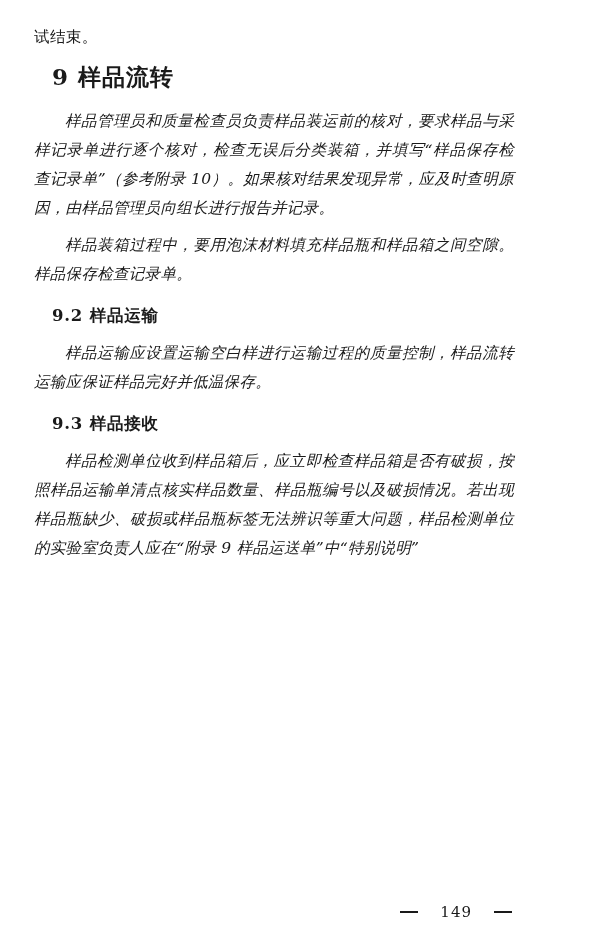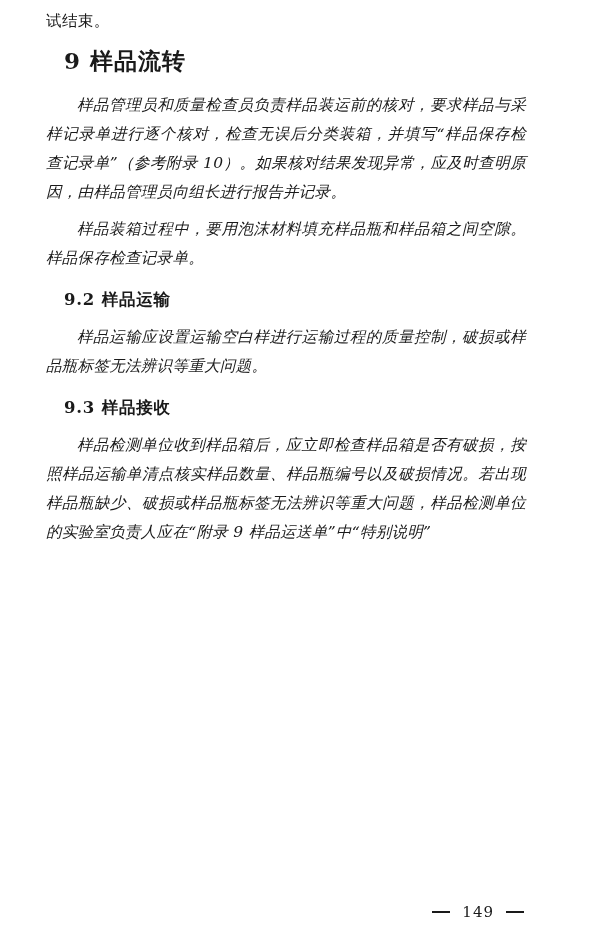--- a/index.html
+++ b/index.html
@@ -14,22 +14,21 @@
     position: relative;
     font-family: "DejaVu Serif", "Liberation Serif", serif;
     color: #1a1a1a;
     overflow: hidden;
   }
   .page {
     position: relative;
     width: 552px;
     height: 939px;
     box-sizing: border-box;
-    padding: 8px 38px 0 34px;
-    margin-left: 12px;
+    padding: 24px 38px 0 34px;
   }
   .continued-line {
     font-size: 15.5px;
     line-height: 26px;
     letter-spacing: 0.4px;
     margin: 0 0 12px 0;
   }
   h2.section-title {
     font-size: 23px;
     font-weight: bold;
@@ -59,21 +58,21 @@
   }
   .footer {
     position: absolute;
     right: 40px;
     bottom: 18px;
     font-size: 15px;
     letter-spacing: 1px;
     color: #1a1a1a;
     display: flex;
     align-items: center;
-    gap: 12px;
+    gap: 22px;
   }
   .footer .dash {
     display: inline-block;
     width: 18px;
     height: 1.5px;
     background: #1a1a1a;
   }
   .footer .pageno {
     font-family: "DejaVu Serif", "Liberation Serif", serif;
   }
@@ -84,21 +83,21 @@
 <div class="page">
 
   <p class="continued-line">试结束。</p>
 
   <h2 class="section-title">9  样品流转</h2>
 
   <p class="body-text">样品管理员和质量检查员负责样品装运前的核对，要求样品与采样记录单进行逐个核对，检查无误后分类装箱，并填写“样品保存检查记录单”（参考附录 10）。如果核对结果发现异常，应及时查明原因，由样品管理员向组长进行报告并记录。</p>
   <p class="body-text tight">样品装箱过程中，要用泡沫材料填充样品瓶和样品箱之间空隙。样品保存检查记录单。</p>
 
   <h3 class="sub-title">9.2  样品运输</h3>
-  <p class="body-text tight">样品运输应设置运输空白样进行运输过程的质量控制，破损或样品瓶标签无法辨识等重大问题。</p>
+  <p class="body-text tight">样品运输应设置运输空白样进行运输过程的质量控制，样品流转运输应保证样品完好并低温保存。</p>
 
   <h3 class="sub-title">9.3  样品接收</h3>
   <p class="body-text">样品检测单位收到样品箱后，应立即检查样品箱是否有破损，按照样品运输单清点核实样品数量、样品瓶编号以及破损情况。若出现样品瓶缺少、破损或样品瓶标签无法辨识等重大问题，样品检测单位的实验室负责人应在“附录 9 样品运送单”中“特别说明”</p>
 
   <div class="footer">
     <span class="dash"></span>
     <span class="pageno">149</span>
     <span class="dash"></span>
   </div>
 

